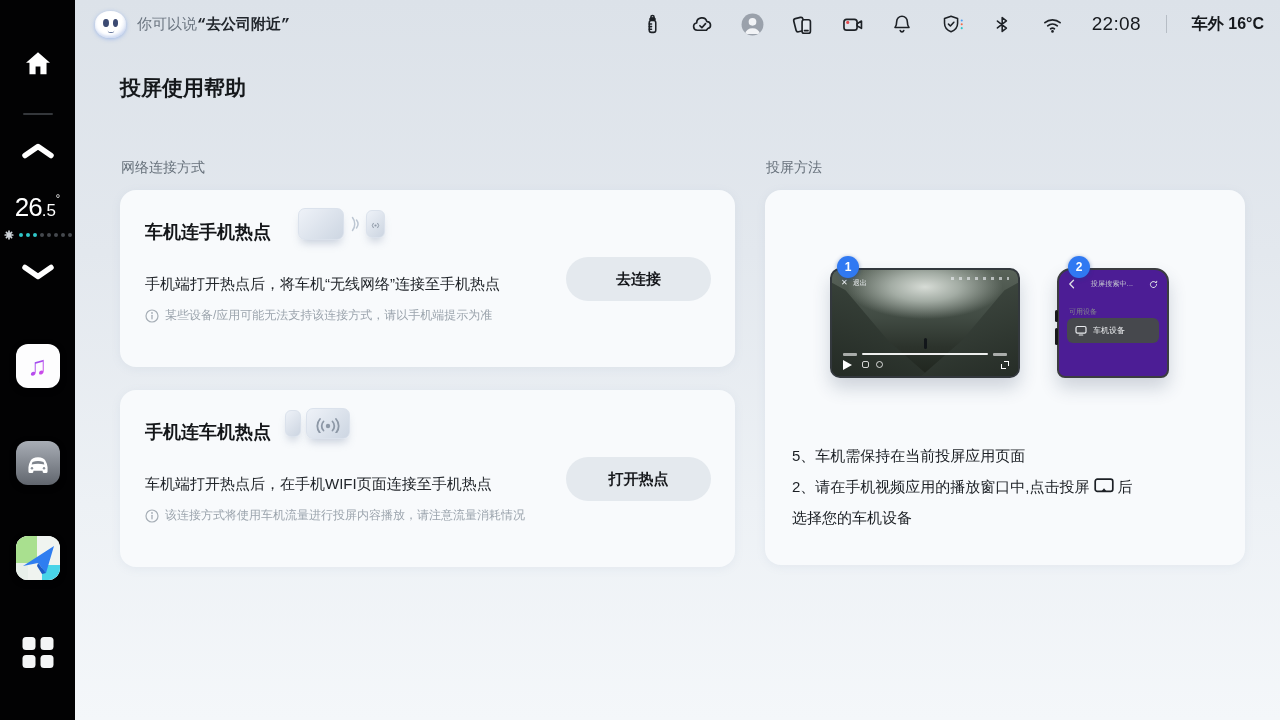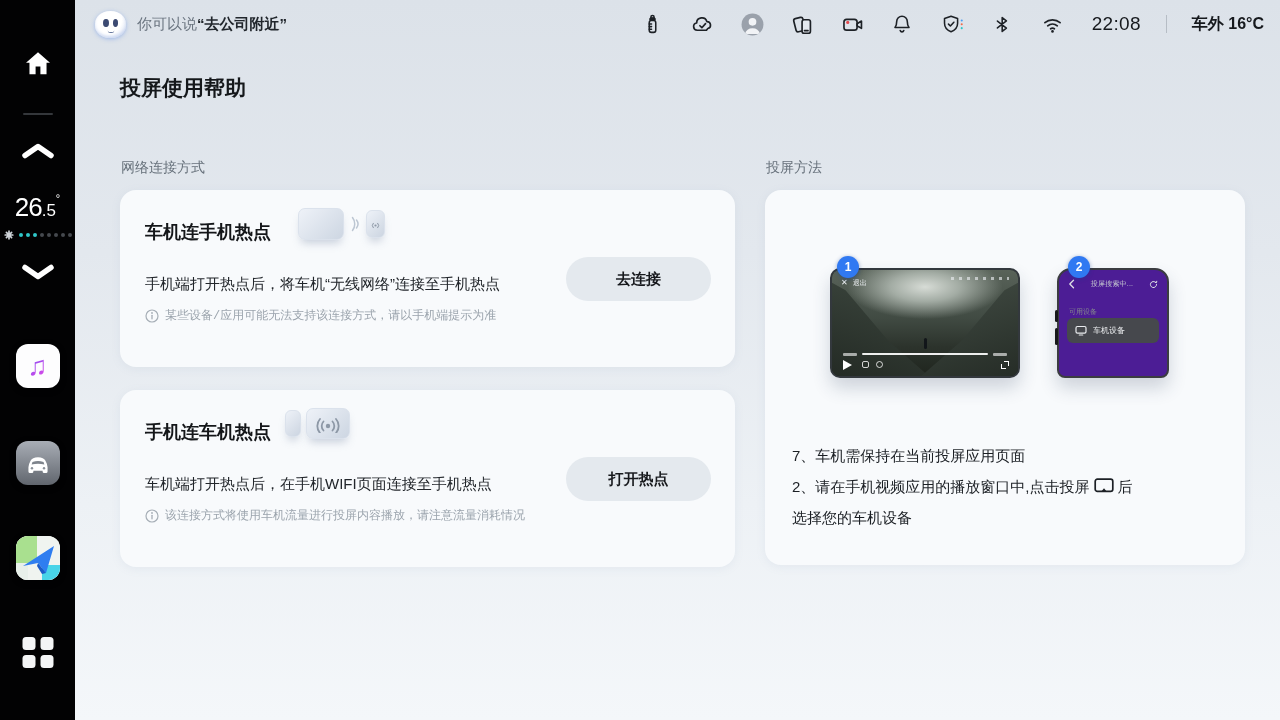--- a/index.html
+++ b/index.html
@@ -32,39 +32,39 @@
   
   .topbar-left { position:absolute; left:95px; top:0; height:48px; display:flex; align-items:center; gap:11px; z-index:4; }
   .bot-face { position:relative; width:31px; height:27px; border-radius:48% 48% 46% 46%;
     background:radial-gradient(circle at 38% 30%,#ffffff 55%,#dfe6f4 85%,#c9d4ec 100%);
     box-shadow:0 1px 4px rgba(110,150,230,.55), inset 0 -2px 3px rgba(150,175,230,.35); }
   .bot-eye { position:absolute; top:8px; width:5.5px; height:8px; border-radius:50%; background:#3c4a72; }
   .bot-eye.l { left:8px; } .bot-eye.r { right:8px; }
   .bot-mouth { position:absolute; left:50%; transform:translateX(-50%); bottom:5px; width:7px; height:3px;
     border-bottom:1.6px solid #68799f; border-radius:0 0 6px 6px; }
   .hint-text { font-size:15px; color:#6b7580; }
-  .hint-quote { color:#21262c; font-weight:700; }
+  .hint-quote { color:#21262c; font-weight:700;font-family:Liberation Mono, monospace; }
   .topbar-right { position:absolute; right:16px; top:0; height:48px; display:flex; align-items:center; gap:25px; z-index:4; }
   .st-icon { display:flex; align-items:center; justify-content:center; width:25px; height:25px; cursor:pointer; }
   .clock { font-size:19px; color:#16191d; font-weight:500; letter-spacing:.3px; }
   .tb-divider { width:1px; height:18px; background:#b6bdc5; }
   .outside-temp { font-size:16px; color:#16191d; font-weight:700; white-space:nowrap; }
 
   
   .page-title { position:absolute; left:120px; top:74px; font-size:21px; font-weight:700; color:#15181b; }
   .section-label { position:absolute; font-size:14px; color:#67717b; }
   .lbl-network { left:121px; top:159px; }
   .lbl-method { left:766px; top:159px; }
 
   .card { position:absolute; background:#f8fafc; border-radius:16px; box-shadow:0 2px 10px rgba(130,150,175,.10); }
   .card-1 { left:120px; top:190px; width:615px; height:177px; }
   .card-2 { left:120px; top:390px; width:615px; height:177px; }
   .card-title { position:absolute; left:25px; top:30px; font-size:18px; font-weight:700; color:#141619; }
   .card-desc { position:absolute; left:25px; top:85px; font-size:15px; color:#22262b; }
-  .card-note { position:absolute; left:25px; top:117px; display:flex; align-items:center; gap:6px;font-family:Liberation Mono, monospace; }
+  .card-note { position:absolute; left:25px; top:117px; display:flex; align-items:center; gap:6px; }
   .card-note span { font-size:12px; color:#9ba4ad; }
   .card-btn { position:absolute; left:446px; top:67px; width:145px; height:44px; border:none; border-radius:22px;
     background:#e4e9ee; font-size:15px; font-weight:700; color:#17191d; cursor:pointer;
     font-family:"Liberation Sans","DejaVu Sans",sans-serif; }
   .illus { position:absolute; top:18px; display:flex; align-items:center; gap:5px; }
   .illus-1 { left:178px; } .illus-2 { left:165px; }
   .dev-screen { width:46px; height:32px; border-radius:7px; background:linear-gradient(135deg,#eef2f8 0%,#cdd6e2 100%);
     border:1px solid #dbe2ec; box-shadow:0 6px 8px -3px rgba(140,155,180,.45); }
   .dev-phone { border-radius:6px; background:linear-gradient(135deg,#eef2f8 0%,#ccd5e1 100%);
     border:1px solid #dbe2ec; box-shadow:0 6px 8px -3px rgba(140,155,180,.45);
@@ -413,21 +413,21 @@
               <rect x="1" y="1.5" width="10" height="6.6" rx="1.4"></rect>
               <path d="M4.3 10 h3.4"></path>
             </svg>
         </span>
         <span class="pp-device">车机设备</span>
       </div>
     </div>
     <div class="num-badge badge-2">2</div>
 
     <div class="steps">
-      <div>7、车机需保持在当前投屏应用页面</div>
+      <div>5、车机需保持在当前投屏应用页面</div>
       <div><span>2、请在手机视频应用的播放窗口中,点击投屏</span><span class="cast-inline" style="display:inline-block;"><svg width="20" height="16" viewBox="0 0 20 16">
               <rect x="1.2" y="1.2" width="17.6" height="12.2" rx="2.2" stroke="#1c2025" stroke-width="1.7" fill="none"></rect>
               <path d="M7.3 13.4 L10 10.2 12.7 13.4 Z" fill="#1c2025"></path>
             </svg></span><span>后</span></div>
       <div>选择您的车机设备</div>
     </div>
   </div>
 
 </div>
 

